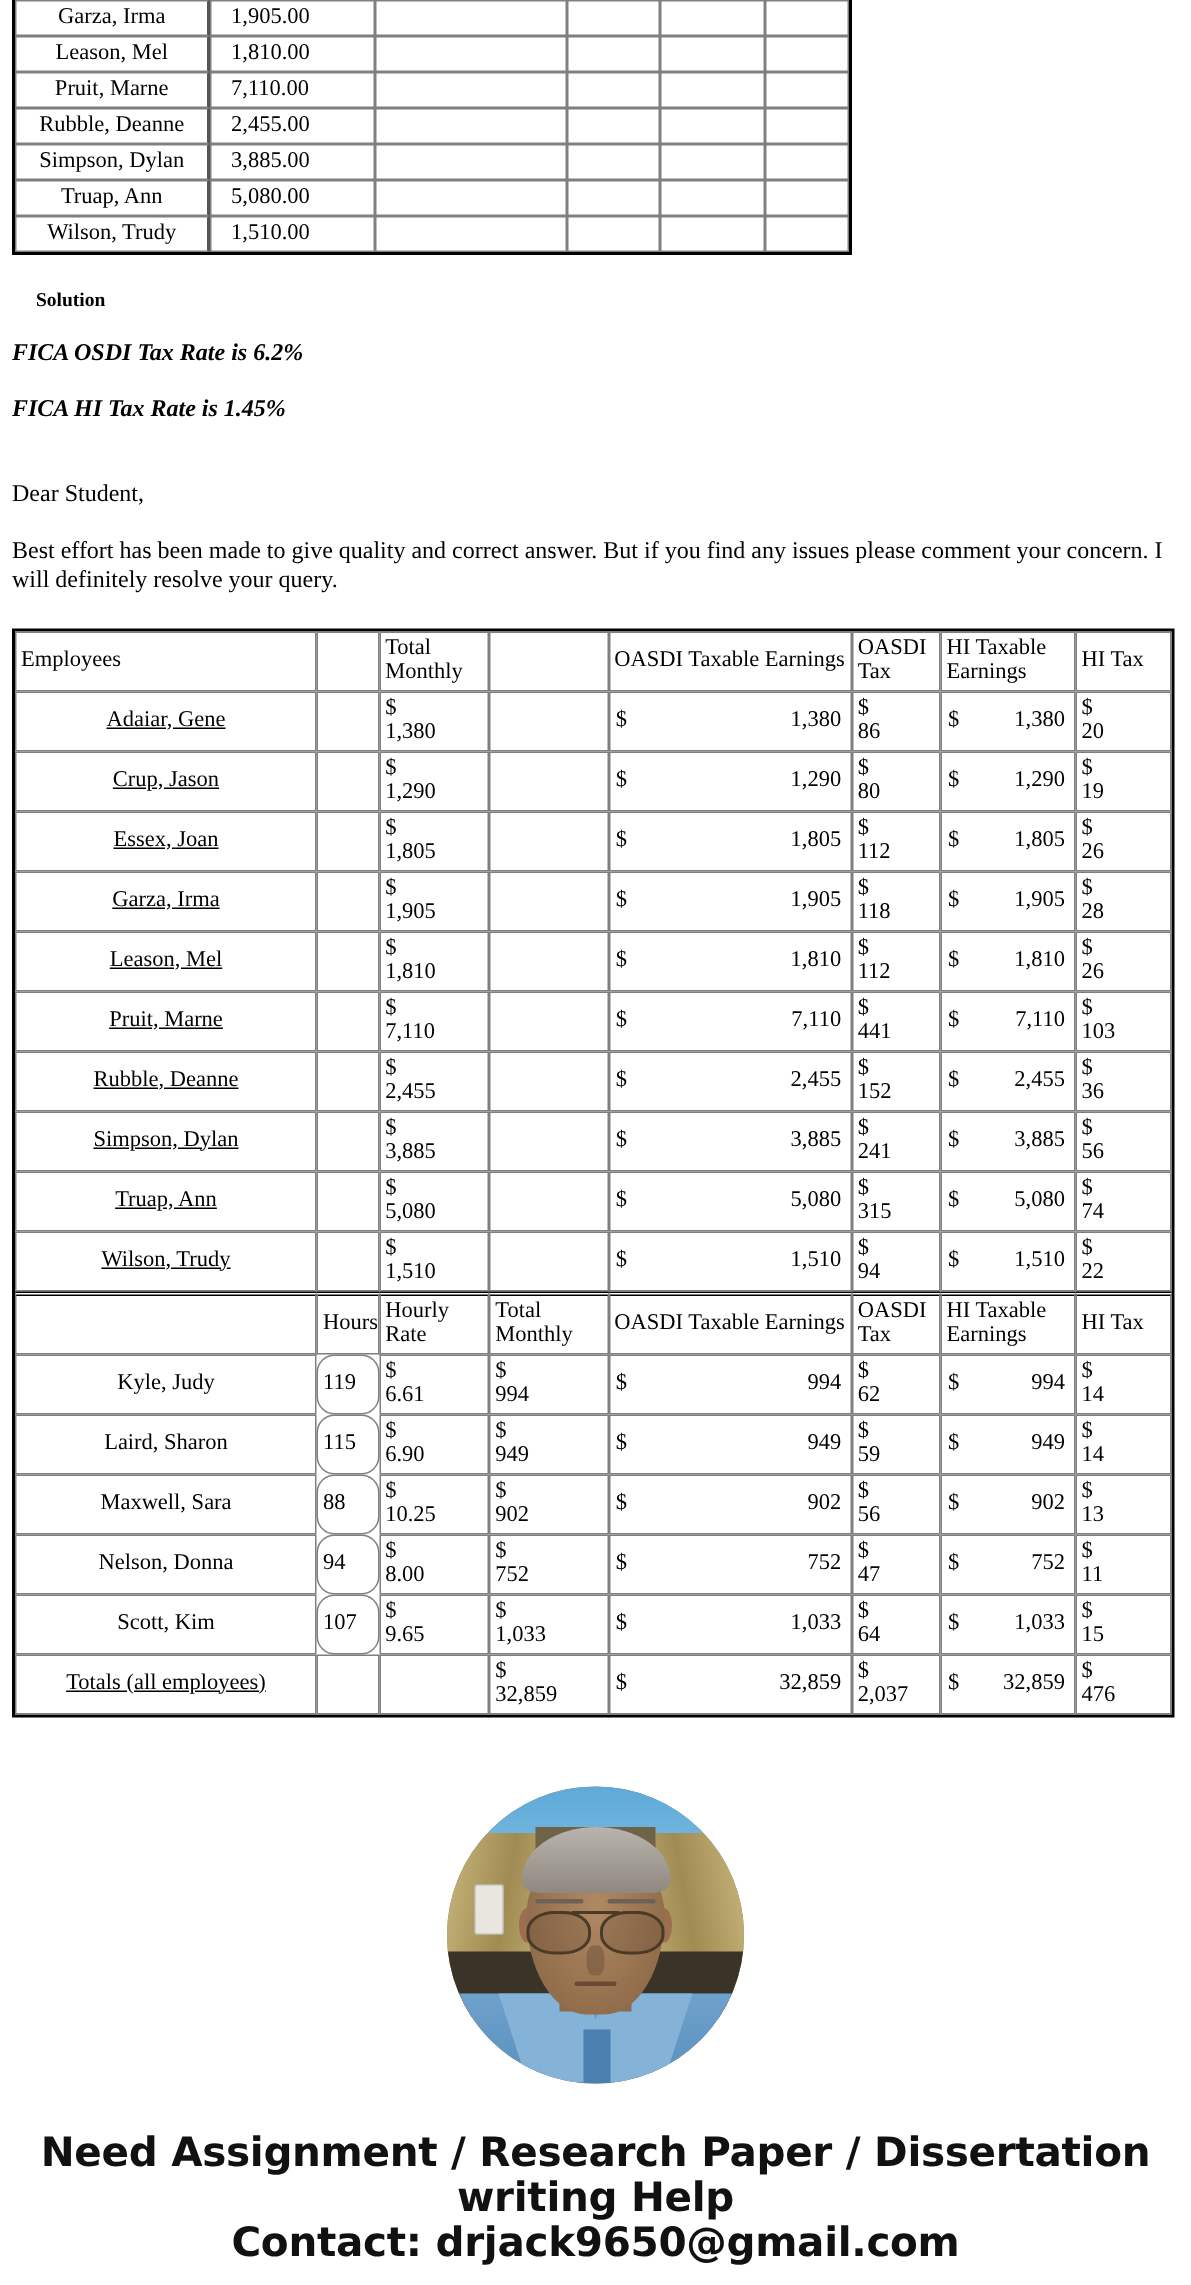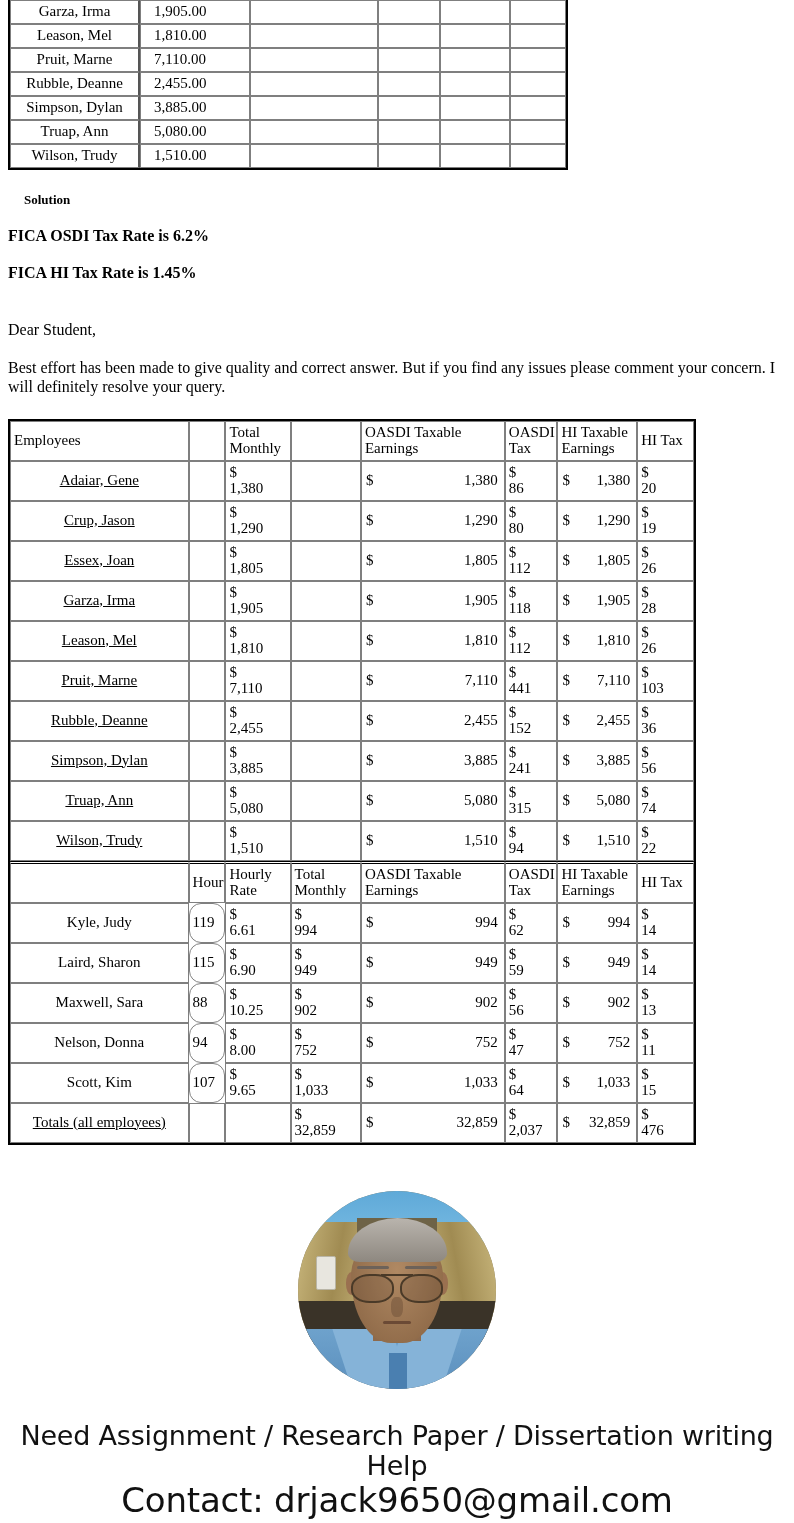--- a/index.html
+++ b/index.html
@@ -60,37 +60,38 @@
     margin: 22px 0 0 0;
     padding: 0 24px;
     line-height: 1.2;
   }
   p.bold-line {
     font-size: 16px;
     font-weight: bold;
     margin: 18px 0 0 0;
     padding: 0 8px;
     line-height: 1.2;
+    font-style: italic;
   }
   p.plain {
     font-size: 16px;
     margin: 0;
     padding: 0 8px;
     line-height: 1.2;
   }
   p.greeting { margin-top: 38px; }
   p.body-par { margin-top: 19px; }
 
   
   .main-table-wrap {
     padding: 0 0 0 8px;
     margin-top: 22px;
   }
   table.sol-table {
-    width: 688px;
+    width: 775px;
     border: 2px solid #000000;
   }
   table.sol-table td {
     height: 36px;
   }
   table.sol-table td.hdr {
     text-align: left;
     padding-left: 3px;
     vertical-align: middle;
   }
@@ -234,31 +235,31 @@
   .av-nose {
     position: absolute; left: 47%; top: 54%; width: 6%; height: 10%;
     background: rgba(110,80,55,0.5); border-radius: 40%;
   }
 
   
   .promo {
     margin-top: 32px;
     text-align: center;
     font-family: "DejaVu Sans", "Liberation Sans", sans-serif;
-    font-weight: normal;
+    font-weight: bold;
     color: #111111;
   }
   .promo .l1 {
     font-size: 27px;
     line-height: 1.12;
     letter-spacing: -0.2px;
     padding: 0 20px;
   }
   .promo .l2 {
-    font-size: 34px;
+    font-size: 27px;
     line-height: 1.12;
     letter-spacing: -0.2px;
   }
 </style>
 </head>
 <body>
 
 <div class="top-table-wrap">
   <table class="top-table">
     <colgroup>

